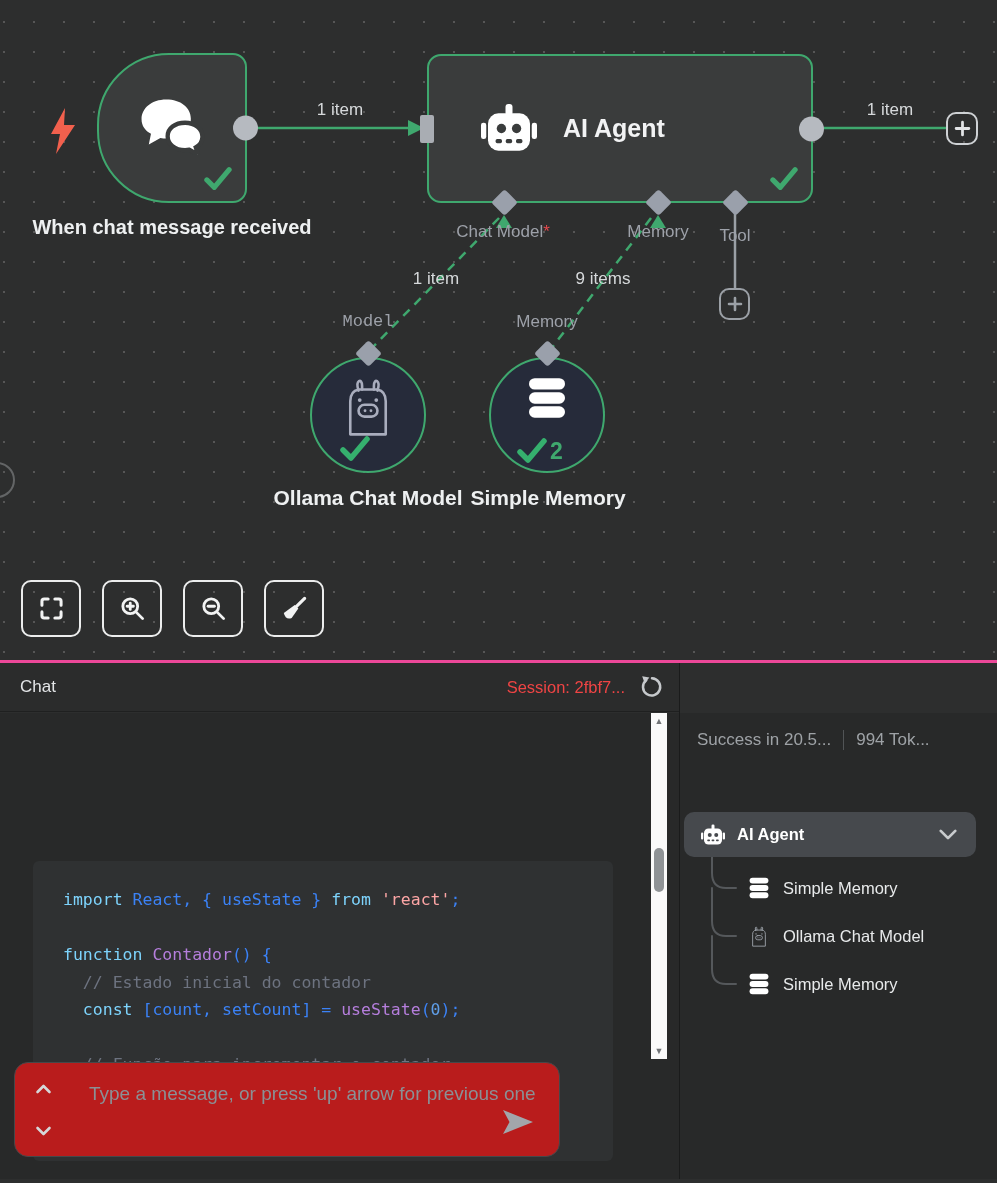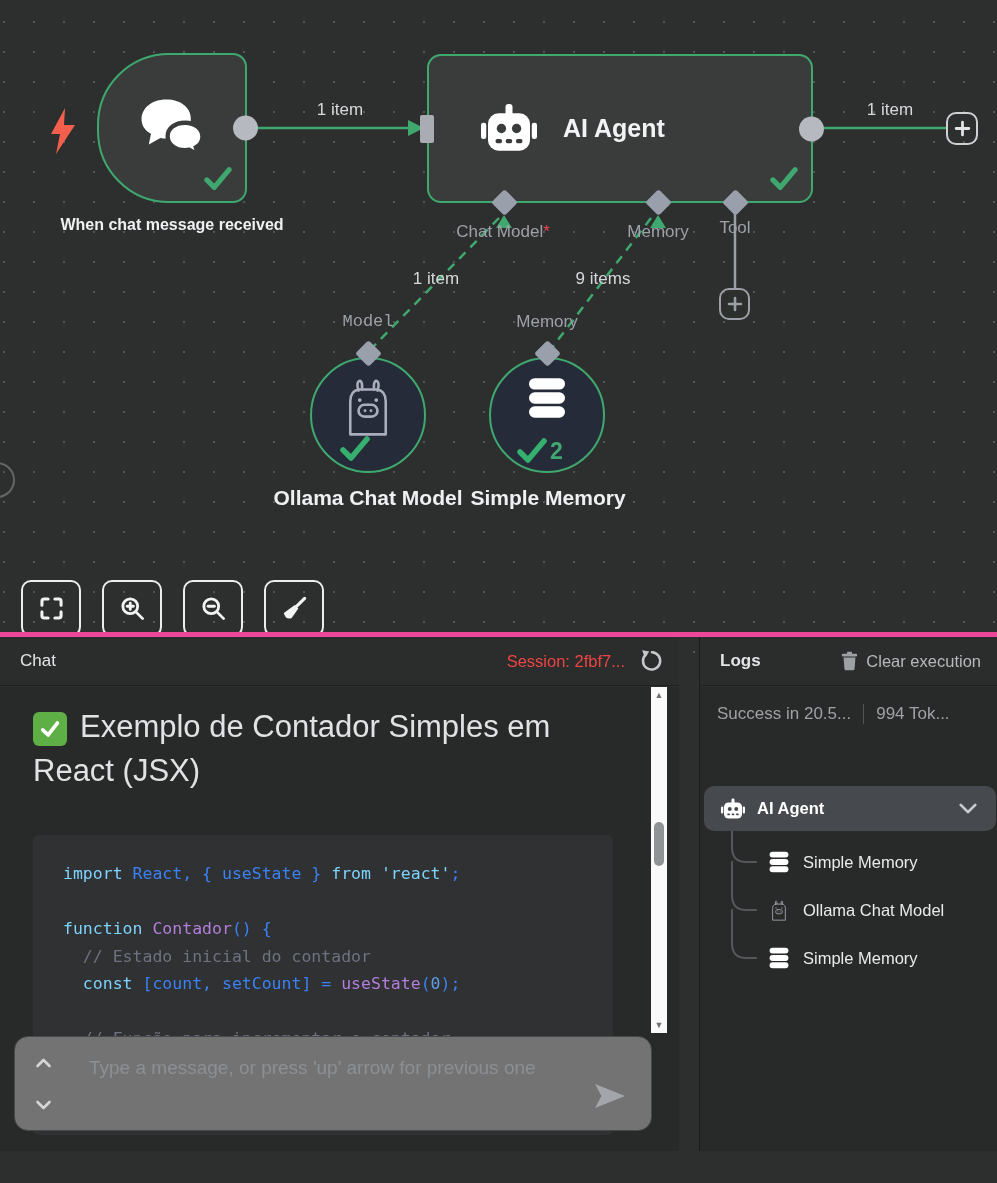--- a/index.html
+++ b/index.html
@@ -27,59 +27,59 @@
   .agent-robot { width:56px; height:49px; margin-left:52px; flex:none; }
   .diamond { position:absolute; width:19px; height:19px; background:#9aa0ab;
     border-radius:3px; transform:rotate(45deg); }
   .tri-up { position:absolute; width:0; height:0; border-left:8px solid transparent;
     border-right:8px solid transparent; border-bottom:13px solid #3fa86e; }
   .canvas-label { position:absolute; transform:translateX(-50%); white-space:nowrap;
     color:#d6d9db; font-size:17px; font-weight:500; }
   .canvas-label.dim { color:#9da1a9; }
   .canvas-label.req em { color:#e5484d; font-style:normal; }
   .node-title { position:absolute; transform:translateX(-50%); text-align:center;
-    color:#eef0f1; font-size:16px; font-weight:600; line-height:1.18; }
+    color:#eef0f1; font-size:20px; font-weight:600; line-height:1.18; }
   .node-circle { position:absolute; width:116px; height:116px; border-radius:50%;
     background:#262b3a; border:2.5px solid #3fa86e; }
   .plus-btn { position:absolute; border-radius:10px; display:flex;
     align-items:center; justify-content:center; background:transparent; cursor:pointer; }
   .plus-tool { left:719px; top:288px; width:31px; height:32px; border:2.5px solid #9ba0a6; color:#9ba0a6; }
   .plus-out { left:946px; top:112px; width:32px; height:33px; border:2.5px solid #ced1d4; color:#e2e4e6; }
   .toolbar { position:absolute; left:21px; top:580px; display:flex; gap:21px; }
   .tool-btn { width:60px; height:57px; border:2px solid #eceded; border-radius:10px;
     background:transparent; color:#f2f3f3; display:flex; align-items:center; justify-content:center; cursor:pointer; }
   .mem-badge { color:#3fa86e; font-size:23px; font-weight:700; }
 
   
-  .bottom { position:absolute; left:0; top:632px; width:997px; height:519px;
-    display:flex; border-top:5px solid #ec4899;gap:20px; }
+  .bottom { position:absolute; left:0; top:660px; width:997px; height:519px;
+    display:flex; border-top:3px solid #ec4899; }
   .chat-panel { width:679px; position:relative; }
   .logs-panel { flex:1; position:relative; border-left:1px solid #1a1b1b; }
   .panel-header { height:49px; background:#2b2c2c; border-bottom:1px solid #1f2020;
     display:flex; align-items:center; padding:0 16px 0 20px; }
   .panel-title { color:#e3e5e7; font-size:17px; font-weight:600; }
   .panel-body { position:absolute; left:0; right:0; top:50px; bottom:0; background:#282929; overflow:hidden; }
 
   
   .session { margin-left:auto; color:#ef4444; font-size:16.5px; }
   .refresh-btn { background:none; border:none; margin-left:14px; color:#c6c9cc; cursor:pointer; display:flex; }
   .msg-title { position:absolute; left:33px; top:18px; width:606px; color:#e0e2e4;
     font-size:31px; font-weight:500; line-height:1.43; }
   .emoji-check { display:inline-flex; width:34px; height:34px; background:#5faf47;
     border-radius:6px; align-items:center; justify-content:center; vertical-align:-3px; margin-right:13px; }
   .code-block { position:absolute; left:33px; top:148px; width:580px; height:300px;
     background:#2f3132; border-radius:6px; padding:25px 30px;
     font-family:"DejaVu Sans Mono", monospace; font-size:16.5px; line-height:27.5px; white-space:pre; }
-  .tk-k { color:#7dd3fc; } .tk-f { color:#b57edc; } .tk-s { color:#7dd3fc; }
+  .tk-k { color:#7dd3fc; } .tk-f { color:#b57edc; } .tk-s { color:#fca5a5; }
   .tk-n { color:#5f9ee8; } .tk-c { color:#6d7380; } .tk-p { color:#3b82f6; }
   .scrollbar { position:absolute; left:651px; top:0; width:16px; height:346px; background:#fafafa; }
   .sb-arrow { position:absolute; left:0; width:16px; text-align:center; color:#707376; font-size:9px; }
   .sb-thumb { position:absolute; left:3px; top:135px; width:10px; height:44px; background:#8f9396; border-radius:6px; }
-  .chat-input { position:absolute; left:14px; top:349px; width:638px; height:95px;
-    background:#737373; border:1px solid #46484a; border-radius:14px; }
+  .chat-input { position:absolute; left:14px; top:349px; width:546px; height:95px;
+    background:#b91c1c; border:1px solid #46484a; border-radius:14px; }
   .hist-btn { position:absolute; left:20px; background:none; border:none; color:#d5d7d9; cursor:pointer; display:flex; }
   .chat-textarea { position:absolute; left:74px; top:16px; width:480px; height:66px;
     background:transparent; border:none; outline:none; resize:none; color:#d5d7d9;
     font-family:"Liberation Sans", sans-serif; font-size:19px; line-height:30px; }
   .chat-textarea::placeholder { color:#8b9095; }
   .send-btn { position:absolute; right:24px; bottom:20px; background:none; border:none; color:#a2a6ab; cursor:pointer; display:flex; }
 
   
   .clear-btn { margin-left:auto; display:flex; align-items:center; gap:8px;
     background:none; border:none; color:#b6b9bc; font-size:16.5px; cursor:pointer;
@@ -146,21 +146,21 @@
   </div>
 
   <span class="diamond" style="left:495px; top:193px;"></span>
   <span class="diamond" style="left:649px; top:193px;"></span>
   <span class="diamond" style="left:726px; top:193px;"></span>
   <span class="tri-up" style="left:496px; top:215px;"></span>
   <span class="tri-up" style="left:650px; top:215px;"></span>
   <div class="canvas-label dim req" style="left:503px; top:222px;">
     <span>Chat Model</span><em>*</em></div>
   <div class="canvas-label dim" style="left:658px; top:222px;">Memory</div>
-  <div class="canvas-label dim" style="left:735px; top:218px;">Tool</div>
+  <div class="canvas-label dim" style="left:735px; top:226px;">Tool</div>
 
   <div class="canvas-label" style="left:340px; top:100px;">1 item</div>
   <div class="canvas-label" style="left:890px; top:100px;">1 item</div>
   <div class="canvas-label" style="left:436px; top:269px;">1 item</div>
   <div class="canvas-label" style="left:603px; top:269px;">9 items</div>
   <div class="canvas-label dim" style="left:368px; top:312px;font-family:Liberation Mono, monospace;">Model</div>
   <div class="canvas-label dim" style="left:547px; top:312px;">Memory</div>
 
   <button class="plus-btn plus-tool">
     <svg width="16" height="16" viewBox="0 0 16 16">
@@ -250,27 +250,20 @@
       <span class="panel-title" style="font-weight:500;">Chat</span>
       <span class="session">Session: 2fbf7...</span>
       <button class="refresh-btn">
         <svg width="24" height="24" viewBox="0 0 24 24">
           <path d="M7.2 5.2 A8.6 8.6 0 1 0 13 3.3" fill="none" stroke="currentColor" stroke-width="2.5" stroke-linecap="round"></path>
           <path d="M3.2 1.2 L10.4 2.6 L5.6 8.2 Z" fill="currentColor"></path>
         </svg>
       </button>
     </div>
     <div class="panel-body">
-      <div class="msg-title">
-        <span class="emoji-check">
-          <svg width="22" height="22" viewBox="0 0 24 24">
-              <path d="M4 13 L10 18.5 L20 5.5" fill="none" stroke="#ffffff" stroke-width="4" stroke-linecap="round" stroke-linejoin="round"></path>
-            </svg>
-        </span><span>Exemplo de Contador Simples em React (JSX)</span>
-      </div>
       <div class="code-block" id="code-block"><div class="code-line"><span class="tk-k">import</span><span class="tk-p"> React, { useState } </span><span class="tk-k">from</span><span class="tk-p"> </span><span class="tk-s">'react'</span><span class="tk-p">;</span></div><div class="code-line">&nbsp;</div><div class="code-line"><span class="tk-k">function</span><span class="tk-p"> </span><span class="tk-f">Contador</span><span class="tk-p">() {</span></div><div class="code-line"><span class="tk-c">  // Estado inicial do contador</span></div><div class="code-line"><span class="tk-k">  const</span><span class="tk-p"> [count, setCount] = </span><span class="tk-f">useState</span><span class="tk-p">(</span><span class="tk-n">0</span><span class="tk-p">);</span></div><div class="code-line">&nbsp;</div><div class="code-line"><span class="tk-c">  // Função para incrementar o contador</span></div></div>
       <div class="scrollbar">
         <span class="sb-arrow" style="top:3px;">▲</span>
         <span class="sb-thumb"></span>
         <span class="sb-arrow" style="bottom:3px;">▼</span>
       </div>
       <div class="chat-input">
         <button class="hist-btn" style="top:20px;">
           <svg width="17" height="12" viewBox="0 0 17 12">
               <path d="M2.5 9 L8.5 3 L14.5 9" fill="none" stroke="currentColor" stroke-width="2.6" stroke-linecap="round" stroke-linejoin="round"></path>
@@ -285,31 +278,20 @@
         <button class="send-btn">
           <svg width="34" height="28" viewBox="0 0 34 28">
               <path d="M2 2 L32 14 L2 26 L8.5 14 Z" fill="currentColor"></path>
             </svg>
         </button>
       </div>
     </div>
   </div>
 
   <div class="logs-panel">
-    <div class="panel-header">
-      <span class="panel-title">Logs</span>
-      <button class="clear-btn">
-        <svg width="17" height="20" viewBox="0 0 20 22" style="color:#9da0a4;">
-          <rect x="7" y="0" width="6" height="3" rx="1" fill="currentColor"></rect>
-          <rect x="1" y="2.6" width="18" height="3" rx="1.2" fill="currentColor"></rect>
-          <path d="M3 7 H17 L16 20 Q16 22 14 22 H6 Q4 22 4 20 Z" fill="currentColor"></path>
-        </svg>
-        <span>Clear execution</span>
-      </button>
-    </div>
     <div class="panel-body" id="logs-body">
       <div class="log-status">
         <span>Success in 20.5...</span>
         <span class="status-sep"></span>
         <span>994 Tok...</span>
       </div>
       <svg class="tree-lines" width="120" height="300">
         <path d="M32 144 V160 Q32 175 46 175 H56 M32 175 V208 Q32 223 46 223 H56 M32 223 V256 Q32 271 46 271 H56" fill="none" stroke="#55585b" stroke-width="2" stroke-linecap="round"></path>
       </svg>
         <div class="log-row selected" style="top: 99px;">

